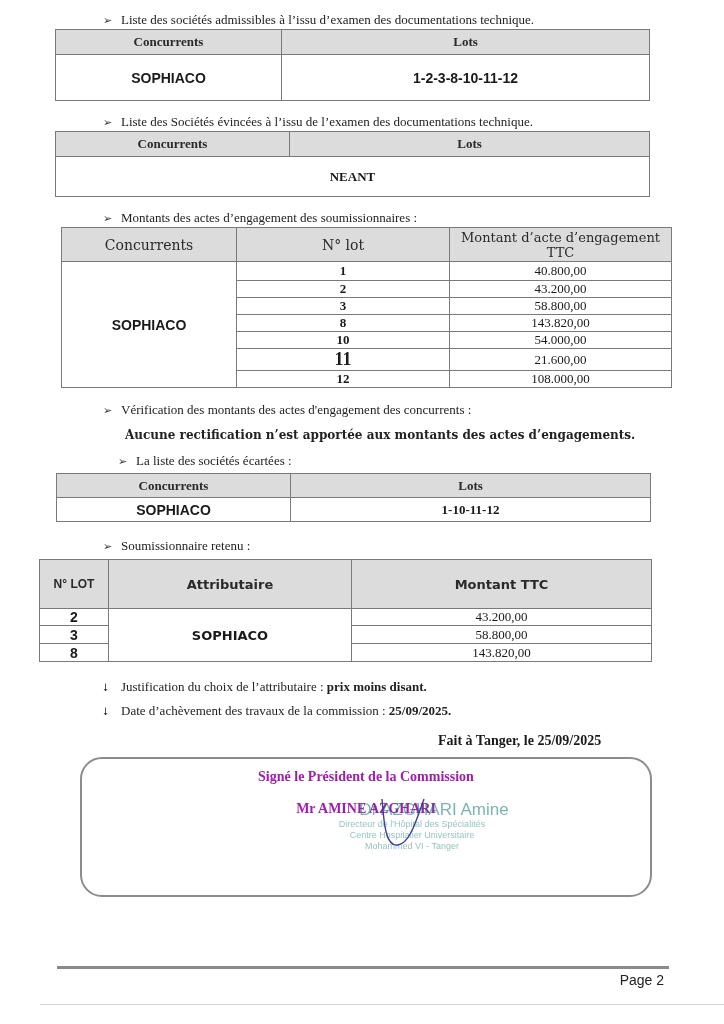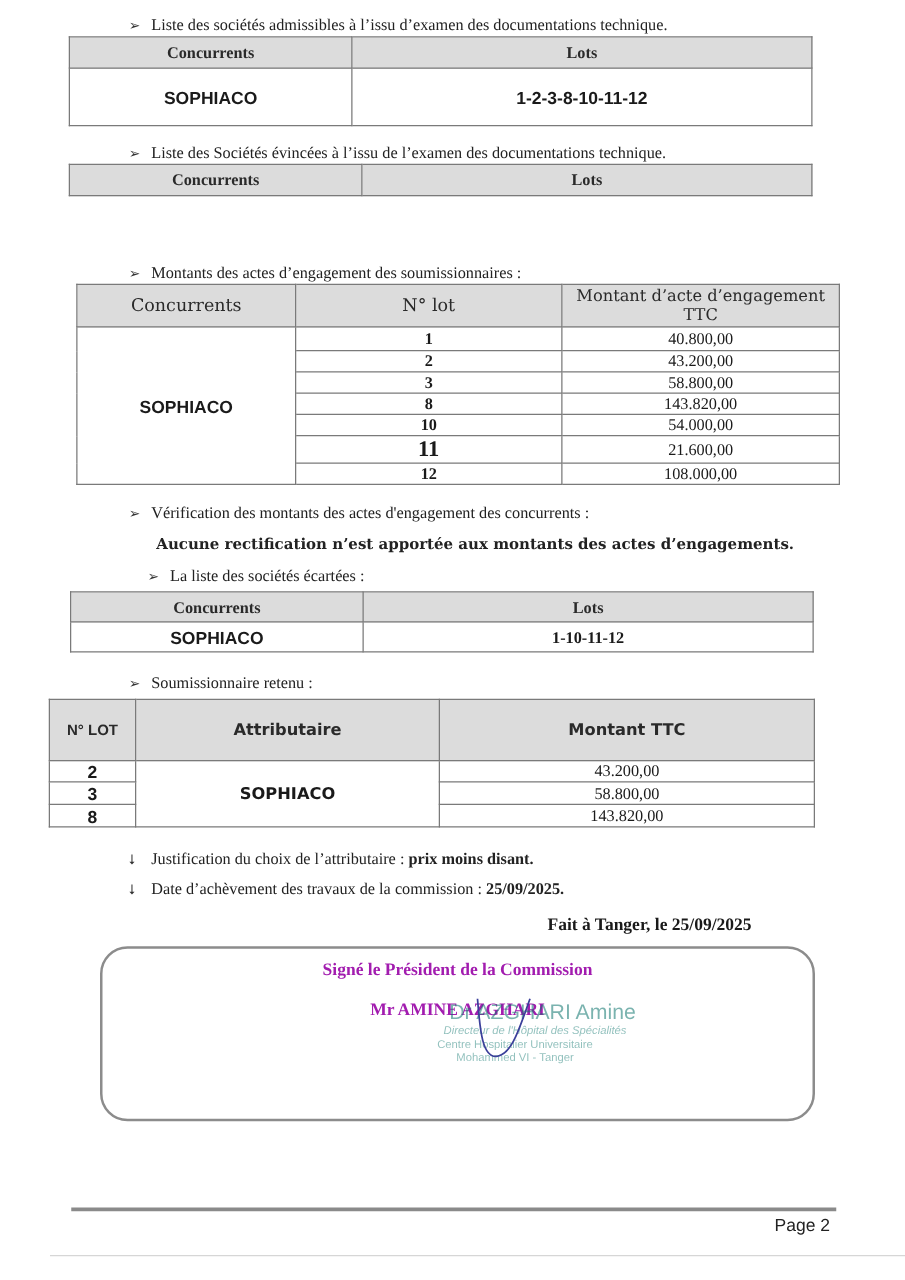--- a/index.html
+++ b/index.html
@@ -51,20 +51,23 @@
 </div>
 <table class="doc" style="left:55px; top:131px; width:594px;">
   <colgroup>
       <col style="width:234px">
       <col style="width:360px">
     </colgroup>
   <tbody>
       <tr style="height:25px">
     <td class="hd">Concurrents</td>
     <td class="hd">Lots</td>
+  </tr>
+  <tr style="height:40px">
+    <td colspan="2" class="serif-b" style="font-size:13px">NEANT</td>
   </tr>
 </tbody>
   </table>
 
 <div class="bullet-line" style="left:57px; top:210px;">
   <span class="mk">➢</span><span>Montants des actes d’engagement des soumissionnaires :</span>
 </div>
 <table class="doc" style="left:61px; top:227px; width:610px;">
   <colgroup>
       <col style="width:175px">
@@ -173,21 +176,21 @@
 </div>
 
 <div class="abs bold" style="left:438px; top:733px; font-size:14px; white-space:nowrap;">Fait à Tanger, le 25/09/2025</div>
 
 <div class="sigbox">
   <div class="sig-text" style="top:10px;">Signé le Président de la Commission</div>
   <div class="sig-text" style="top:42px;">Mr AMINE AZGHARI</div>
 
   <div>
     <div class="stamp" style="left:262px; top:41px; font-size:17px; width:180px; opacity:0.55;">Dr AZGHARI Amine</div>
-    <div class="stamp" style="left:256px; top:60px; font-size:9px; width:180px; opacity:0.45;font-style:italic;">Directeur de l'Hôpital des Spécialités</div>
+    <div class="stamp" style="left:240px; top:60px; font-size:9px; width:180px; opacity:0.45;">Directeur de l'Hôpital des Spécialités</div>
     <div class="stamp" style="left:240px; top:71px; font-size:9px; width:180px; opacity:0.45;">Centre Hospitalier Universitaire</div>
     <div class="stamp" style="left:240px; top:82px; font-size:9px; width:180px; opacity:0.45;">Mohammed VI - Tanger</div>
   </div>
   <svg class="abs" style="left:290px; top:36px;" width="60" height="60">
     <path d="M10 4 C 12 30, 14 52, 26 50 C 38 48, 44 26, 52 4" fill="none" stroke="#3b3f9a" stroke-width="1.4"></path>
   </svg>
 </div>
 
 <div class="footer-rule"></div>
 <div class="page-num">Page 2</div>

